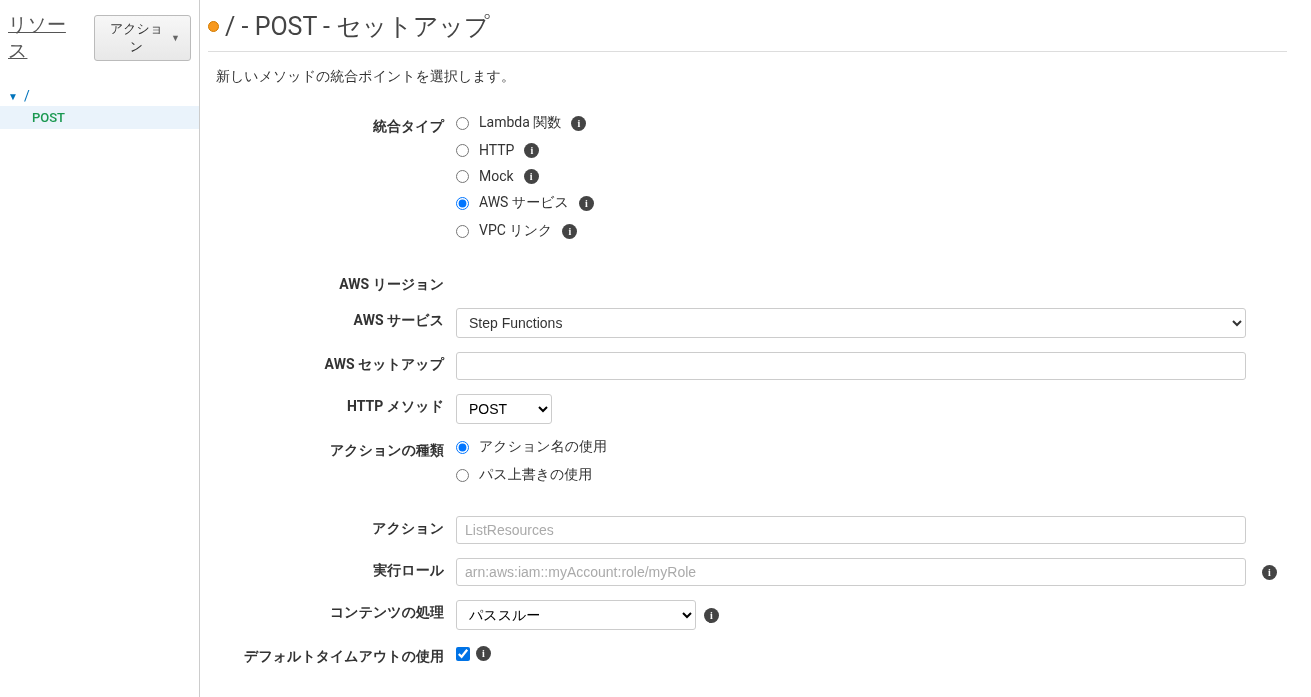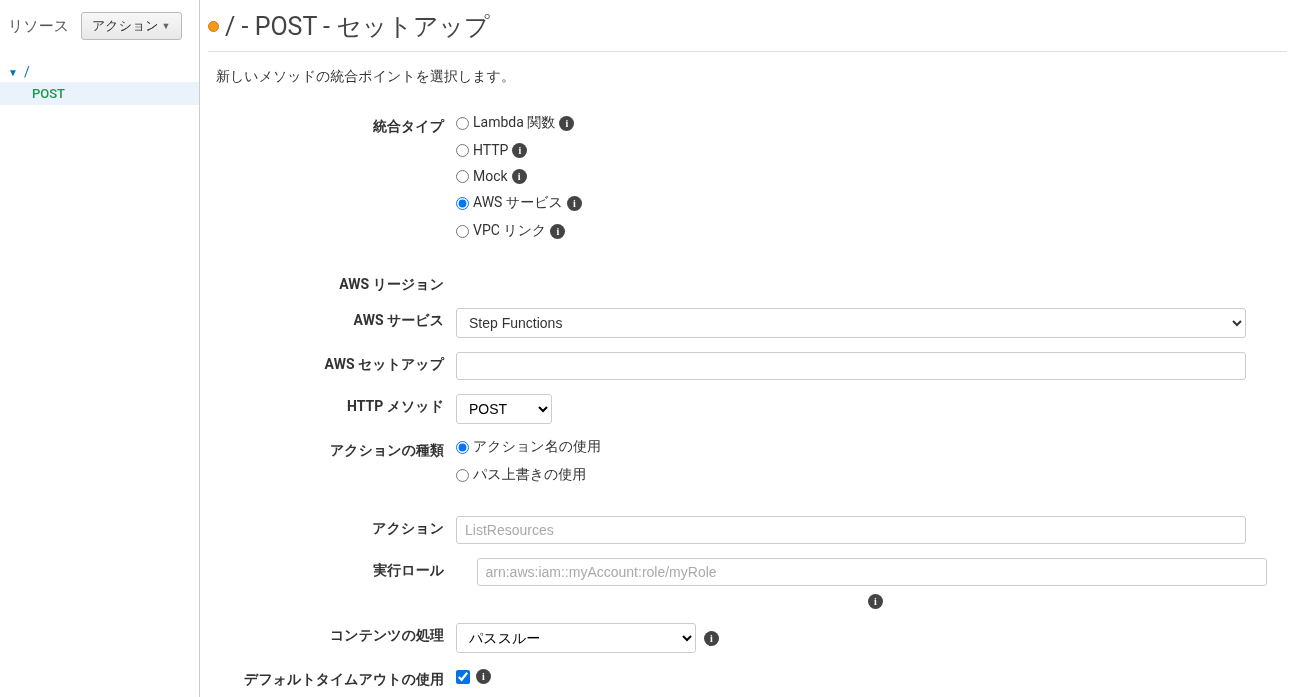--- a/index.html
+++ b/index.html
@@ -15,21 +15,21 @@
       border-right: 1px solid #ccc;
       padding-top: 8px;
       flex-shrink: 0;
     }
     .sidebar-header {
       display: flex;
       align-items: center;
       padding: 4px 8px;
       gap: 12px;
     }
-    .sidebar-title { font-size: 15px; color: #555; }
+    .sidebar-title { font-size: 19px; color: #555; text-decoration: underline; }
     .action-button {
       background: linear-gradient(#f7f7f7, #e8e8e8);
       border: 1px solid #bbb;
       border-radius: 3px;
       padding: 4px 10px;
       font-size: 13px;
       color: #333;
       cursor: pointer;
       display: inline-flex;
       align-items: center;
@@ -107,21 +107,21 @@
       font-size: 14px;
       color: #333;
       padding-right: 12px;
       padding-top: 4px;
       flex-shrink: 0;
     }
     .form-control { flex: 1; display: flex; flex-direction: column; gap: 10px; }
     .radio-line {
       display: flex;
       align-items: center;
-      gap: 4px;
+      gap: 10px;
       font-size: 14px;
       color: #333;
     }
     .radio-line input[type="radio"] { margin: 0; cursor: pointer; }
     .info-icon {
       display: inline-flex;
       align-items: center;
       justify-content: center;
       width: 15px;
       height: 15px;
@@ -153,21 +153,21 @@
     }
     .input-full::placeholder { color: #aaa; }
     .inline-row { display: flex; align-items: center; gap: 8px; }
     .checkbox-line { display: flex; align-items: center; gap: 6px; padding-top: 2px;}
     .checkbox-line input[type="checkbox"] { cursor: pointer; width: 14px; height: 14px; accent-color: #0073e6;}
     .radio-group-inline .form-control { gap: 10px; }
     .exec-role-row { position: relative; }
     .exec-role-row .info-after {
       margin-left: 8px;
     }
-    .flex-inline { display: flex; align-items: center; gap: 8px; width: 100%; flex-direction: column; }
+    .flex-inline { display: flex; align-items: center; gap: 8px; width: 100%; }
   </style>
 </head>
 <body>
 
 <div class="container">
   <div class="sidebar">
     <div class="sidebar-header">
       <span class="sidebar-title">リソース</span>
       <button class="action-button">
         <span>アクション</span>

